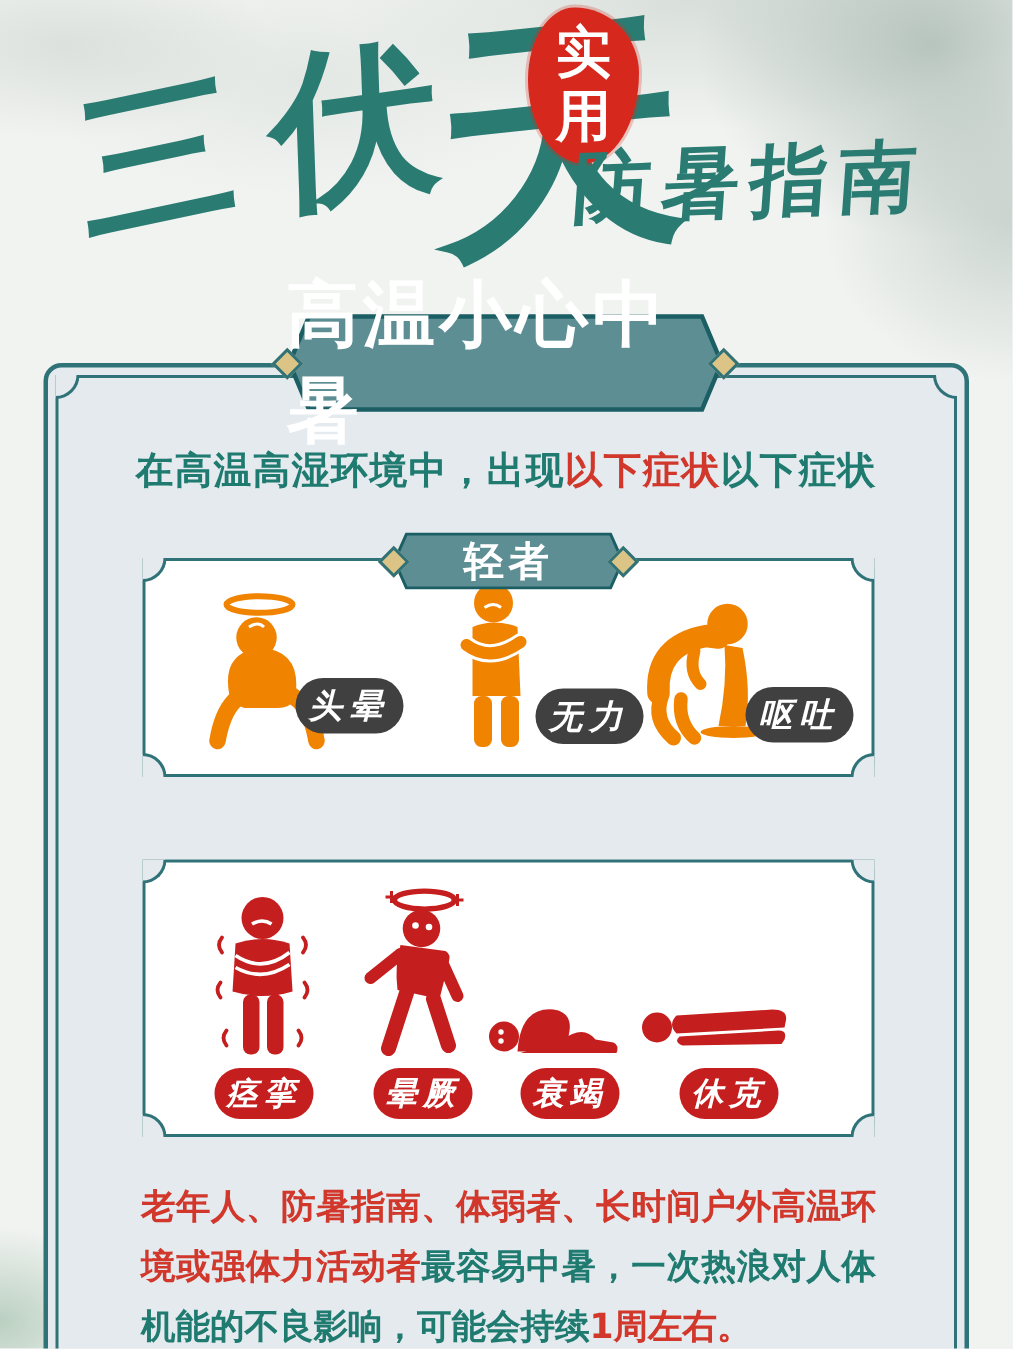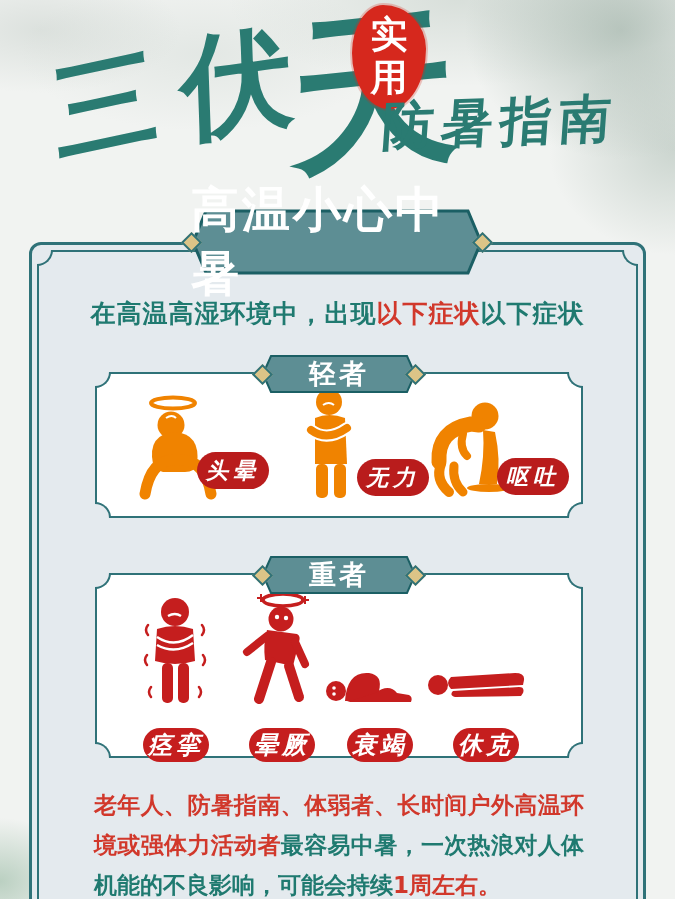--- a/index.html
+++ b/index.html
@@ -49,26 +49,26 @@
   .teal{color:#1f7a70;}
   .red{color:#d1382b;}
   .footer-text{position:absolute;left:62px;top:540px;width:490px;margin:0;font-size:23px;
     line-height:40px;font-weight:bold;text-align:justify;text-align-last:left;}
   
   .sym-card{position:absolute;left:63px;width:484px;background:#fff;border:2px solid #2f7278;}
   .sym-card .notch{background:#e4eaee;}
   .mild-card{top:127px;height:142px;}
   .severe-card{top:328px;height:181px;}
   .fig{position:absolute;}
-  .pill{position:absolute;width:72px;height:37px;background:#b91c1c;color:#fff;border-radius:19px;
+  .pill{position:absolute;width:72px;height:37px;background:#404040;color:#fff;border-radius:19px;
     display:flex;align-items:center;justify-content:center;font-size:22px;font-weight:bold;
     font-style:italic;letter-spacing:5px;z-index:2;}
   .oval{position:absolute;width:66px;height:34px;background:#c51e1e;color:#fff;border-radius:17px;
-    display:flex;align-items:center;justify-content:center;font-size:24px;font-weight:bold;
-    font-style:italic;letter-spacing:4px;z-index:2;margin-top:16px;}
+    display:flex;align-items:center;justify-content:center;font-size:21px;font-weight:bold;
+    font-style:italic;letter-spacing:4px;z-index:2;}
 </style>
 </head>
 <body>
 
 <div class="stage">
   <div class="bg-wash"></div>
 
   <div>
     <span class="tchar c1">三</span>
     <span class="tchar c2">伏</span>
@@ -136,28 +136,20 @@
       </svg>
       <div class="pill" style="left:400px;top:84px;">呕吐</div>
     </section>
 
     <section class="sym-card severe-card">
       <i class="notch tl"></i>
       <i class="notch tr"></i>
       <i class="notch bl"></i>
       <i class="notch br"></i>
 
-      <div class="banner sub-banner">
-        <svg viewBox="0 0 154 38">
-          <polygon points="9,1 145,1 153,19 145,37 9,37 1,19" fill="#5d8e94" stroke="#1b5f64" stroke-width="2"></polygon>
-        </svg>
-        <i class="diamond" style="left:-7px;top:12px;"></i>
-        <i class="diamond" style="right:-7px;top:12px;"></i>
-        <span class="blabel">重者</span>
-      </div>
 
       <svg class="fig" style="left:46px;top:22px;" width="64" height="110" viewBox="0 0 64 110">
         <circle cx="32" cy="15" r="14" fill="#c51e1e"></circle>
         <path d="M25,19 q7,-4 13,0" stroke="#fff" stroke-width="2.4" fill="none"></path>
         <path d="M14,32 Q32,26 50,32 L52,64 Q32,70 12,64 Z" fill="#c51e1e"></path>
         <path d="M14,40 Q32,52 50,38" stroke="#fff" stroke-width="2.4" fill="none"></path>
         <path d="M14,48 Q32,58 50,46" stroke="#fff" stroke-width="2.4" fill="none"></path>
         <rect x="19" y="66" width="11" height="40" rx="5" fill="#c51e1e"></rect>
         <rect x="35" y="66" width="11" height="40" rx="5" fill="#c51e1e"></rect>
         <path d="M5,28 q-4,5 0,10 M59,28 q4,5 0,10 M4,58 q-4,5 0,10 M60,58 q4,5 0,10 M8,90 q-4,5 0,10 M56,90 q4,5 0,10" stroke="#c51e1e" stroke-width="2.5" fill="none" stroke-linecap="round"></path>

